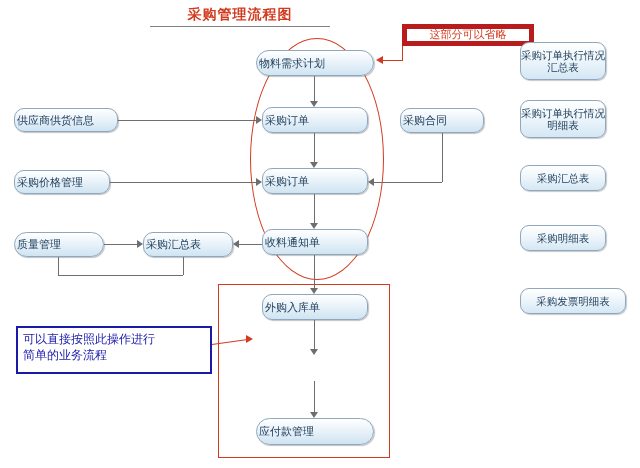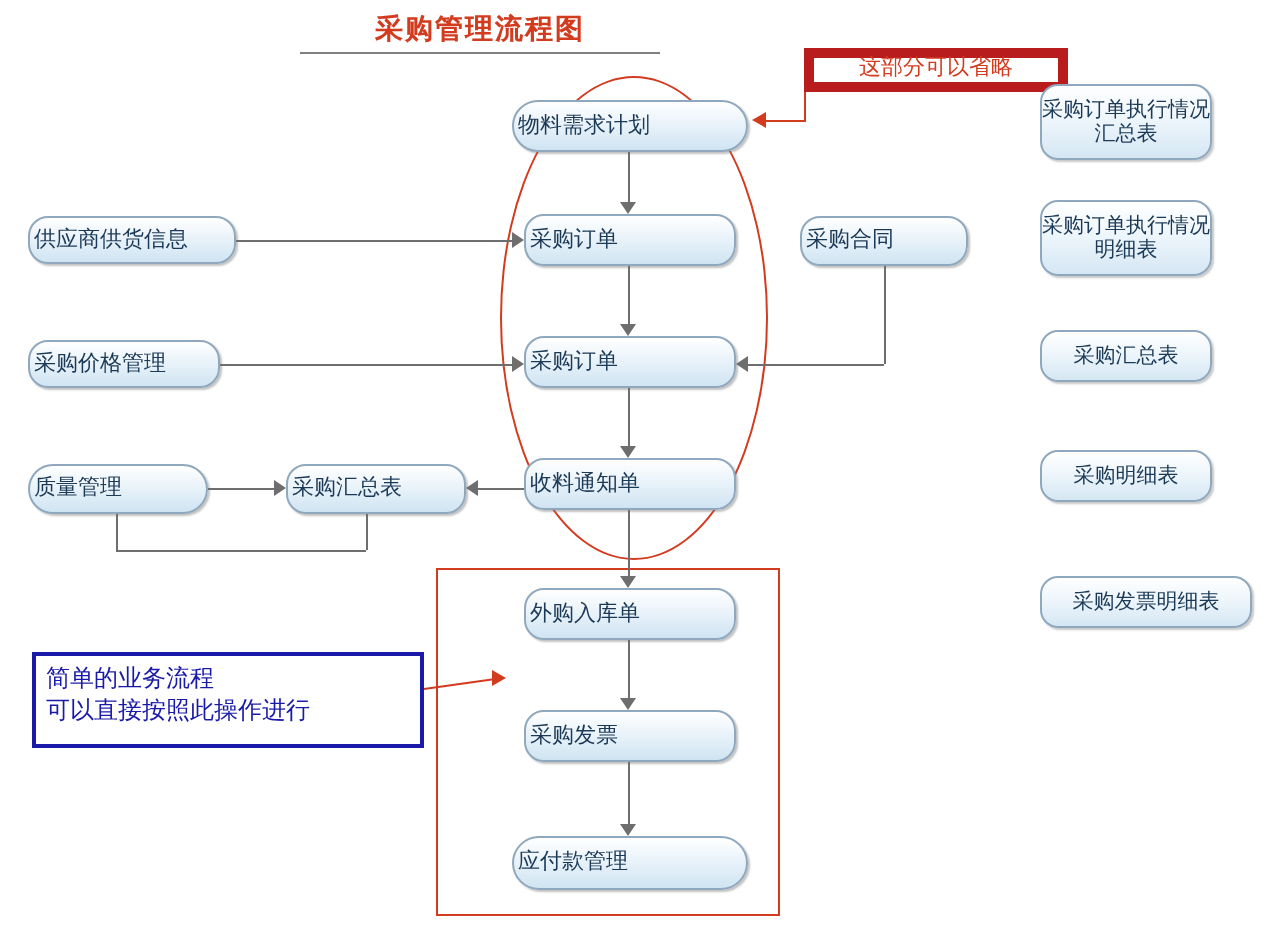--- a/index.html
+++ b/index.html
@@ -177,23 +177,20 @@
   </div>
 
   <div class="node rounded-sm" style="left:262px; top:229px; width:106px; height:26px;">
     <span>收料通知单</span>
   </div>
 
   <div class="node rounded-sm" style="left:262px; top:294px; width:106px; height:26px;">
     <span>外购入库单</span>
   </div>
 
-  <div class="node rounded-sm" style="left:262px; top:355px; width:106px; height:26px;">
-    <span>采购发票</span>
-  </div>
 
   <div class="node rounded" style="left:256px; top:418px; width:118px; height:27px;">
     <span>应付款管理</span>
   </div>
 
   <div class="line vline" style="left:314px; top:76px; height:25px;"></div>
   <div class="arrow-down" style="left:310px; top:101px;"></div>
 
   <div class="line vline" style="left:314px; top:133px; height:29px;"></div>
   <div class="arrow-down" style="left:310px; top:162px;"></div>
@@ -250,22 +247,22 @@
 
   <div class="note" style="left:402px; top:24px; width:132px; height:22px;">
     <span>这部分可以省略</span>
   </div>
 
   <div class="redline" style="left:402px; top:46px; width:1px; height:14px;"></div>
   <div class="redline" style="left:383px; top:60px; width:20px; height:1px;"></div>
   <div class="arrow-red-left" style="left:376px; top:56px;"></div>
 
   <div class="note-blue" style="left:16px; top:326px; width:196px; height:48px;">
+    <div>可以直接按照此操作进行</div>
     <div>简单的业务流程</div>
-    <div>可以直接按照此操作进行</div>
   </div>
 
   <div class="redline" style="left:212px; top:344px; width:36px; height:1px; transform:rotate(-8deg); transform-origin:left center;"></div>
   <div class="arrow-red-right" style="left:246px; top:335px;"></div>
 
   <div class="report" style="left:520px; top:42px; width:86px; height:38px;">
     <span>采购订单执行情况汇总表</span>
   </div>
   <div class="report" style="left:520px; top:100px; width:86px; height:38px;">
     <span>采购订单执行情况明细表</span>

